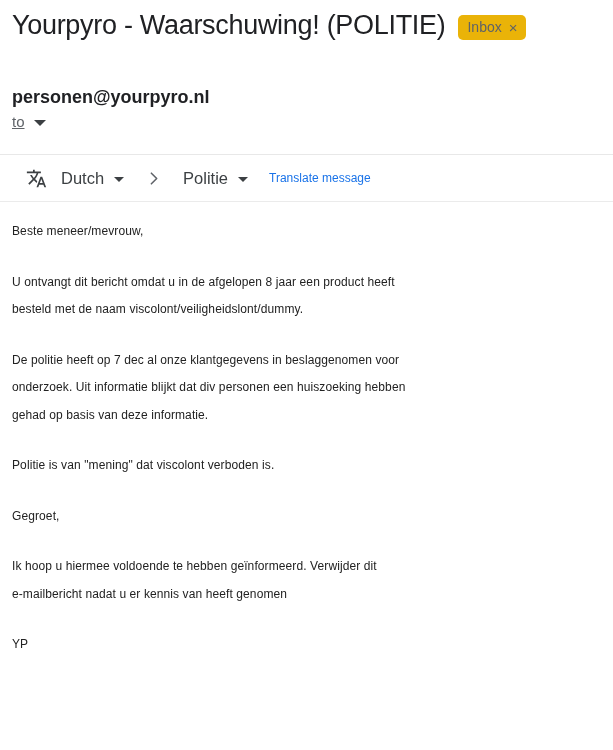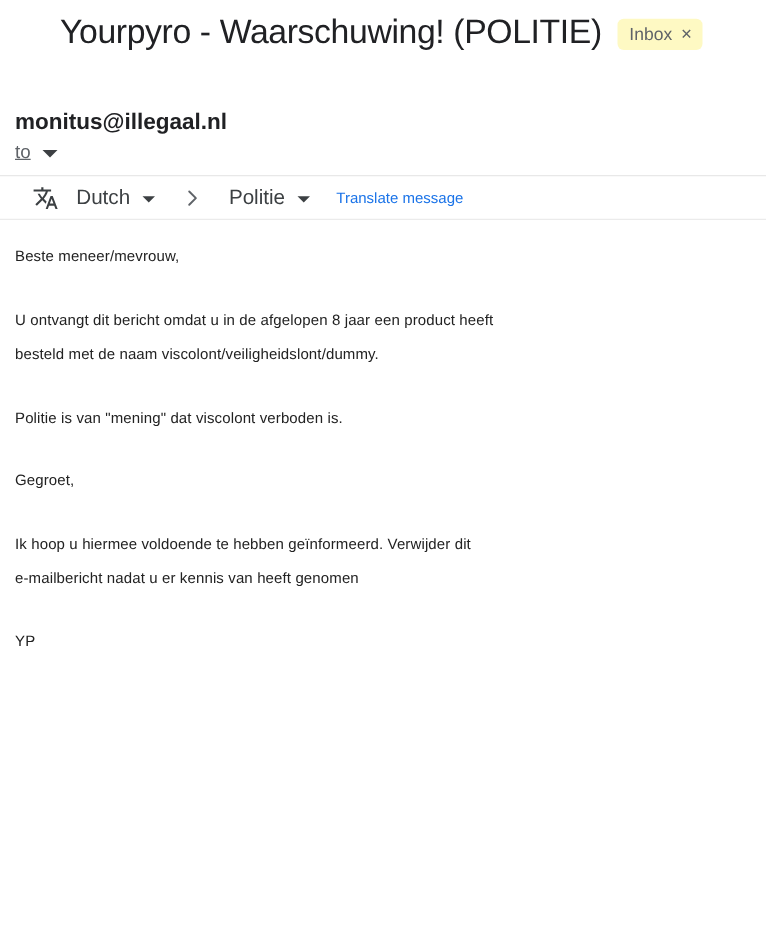--- a/index.html
+++ b/index.html
@@ -12,38 +12,37 @@
     color: #202124;
     overflow: hidden;
   }
 
   
   .subject-row {
     display: flex;
     align-items: center;
     gap: 13px;
     padding: 8px 12px 0 12px;
-    margin-left: 36px;
   }
   .subject {
     font-size: 27px;
     font-weight: 400;
     letter-spacing: -0.3px;
     line-height: 34px;
     margin: 0;
     color: #202124;
     white-space: nowrap;
   }
   .inbox-chip {
     display: inline-flex;
     align-items: center;
     gap: 7px;
     height: 25px;
     padding: 0 9px;
-    background: #fef9c3;
+    background: #eab308;
     border-radius: 5px;
     font-size: 14px;
     color: #5f6368;
     margin-top: 4px;
     cursor: default;
     flex: none;
     text-align: right;
   }
   .inbox-chip .chip-x {
     font-size: 15px;
@@ -75,22 +74,22 @@
     width: 0; height: 0;
     border-left: 6px solid transparent;
     border-right: 6px solid transparent;
     border-top: 6px solid #3c4043;
     display: inline-block;
     margin-top: 2px;
   }
 
   
   .translate-bar {
-    margin-top: 9px;
-    height: 36px;
+    margin-top: 23px;
+    height: 48px;
     border-top: 1px solid #e8e8e8;
     border-bottom: 1px solid #ebebeb;
     display: flex;
     align-items: center;
     padding: 0 12px 0 26px;
   }
   .translate-bar .t-icon { display: inline-flex; margin-right: 14px; }
   .lang-dd {
     background: none;
     border: none;
@@ -138,21 +137,21 @@
 
   <div class="subject-row">
     <h1 class="subject">Yourpyro - Waarschuwing! (POLITIE)</h1>
     <span class="inbox-chip">
       <span>Inbox</span>
       <span class="chip-x">×</span>
     </span>
   </div>
 
   <div class="sender-block">
-    <div class="sender-email">monitus@illegaal.nl</div>
+    <div class="sender-email">personen@yourpyro.nl</div>
     <div class="to-row">
       <span>to</span>
       <span class="tri-down"></span>
     </div>
   </div>
 
   <div class="translate-bar">
     <span class="t-icon">
       <svg width="21" height="21" viewBox="0 0 24 24" aria-hidden="true">
         <path fill="#3c4043" d="M12.87 15.07l-2.54-2.51.03-.03c1.74-1.94 2.98-4.17 3.71-6.53H17V4h-7V2H8v2H1v1.99h11.17C11.5 7.92 10.44 9.75 9 11.35 8.07 10.32 7.3 9.19 6.69 8h-2c.73 1.63 1.73 3.17 2.98 4.56l-5.09 5.02L4 19l5-5 3.11 3.11.76-2.04zM18.5 10h-2L12 22h2l1.12-3h4.75L21 22h2l-4.5-12zm-2.62 7l1.62-4.33L19.12 17h-3.24z"></path>
@@ -175,20 +174,23 @@
       <span class="tri-sm"></span>
     </button>
 
     <a class="translate-action">Translate message</a>
   </div>
 
   <div class="email-body">
     <p>Beste meneer/mevrouw,</p>
     <p>U ontvangt dit bericht omdat u in de afgelopen 8 jaar een product heeft
 besteld met de naam viscolont/veiligheidslont/dummy.</p>
+    <p>De politie heeft op 7 dec al onze klantgegevens in beslaggenomen voor
+onderzoek. Uit informatie blijkt dat div personen een huiszoeking hebben
+gehad op basis van deze informatie.</p>
     <p>Politie is van "mening" dat viscolont verboden is.</p>
     <p>Gegroet,</p>
     <p>Ik hoop u hiermee voldoende te hebben geïnformeerd. Verwijder dit
 e-mailbericht nadat u er kennis van heeft genomen</p>
     <p>YP</p>
   </div>
 
 </div>
 
 </body></html>

